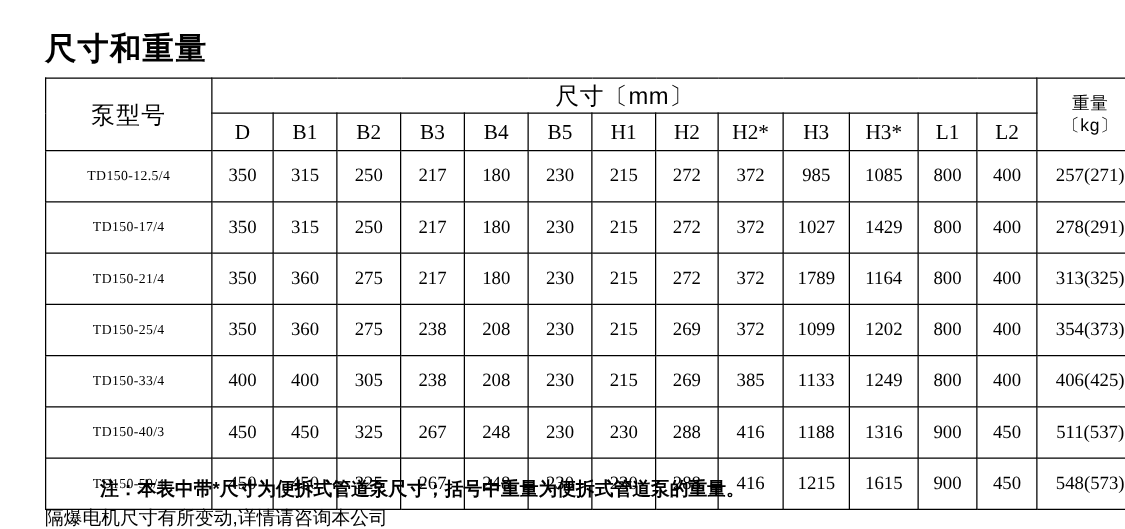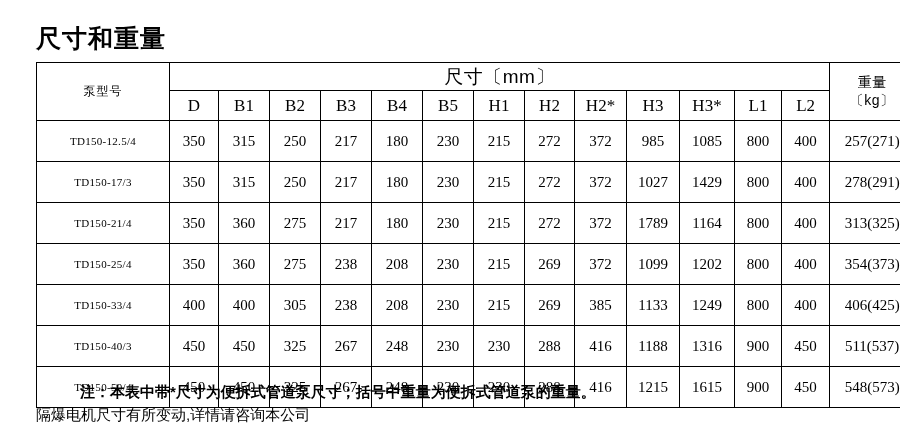--- a/index.html
+++ b/index.html
@@ -42,21 +42,21 @@
   table.dims th, table.dims td {
     border: 1px solid #000;
     text-align: center;
     vertical-align: middle;
     padding: 0;
     font-weight: normal;
     font-family: "Liberation Serif", serif;
   }
   table.dims th.model-head {
     font-family: "Liberation Sans", sans-serif;
-    font-size: 12px;
+    font-size: 19px;
     letter-spacing: 1px;
   }
   table.dims th.group-head {
     font-family: "Liberation Sans", sans-serif;
     font-size: 19px;
     letter-spacing: 0.5px;
     height: 27px;
   }
   table.dims th.weight-head {
     font-family: "Liberation Sans", sans-serif;
@@ -157,21 +157,21 @@
         <td class="val">215</td>
         <td class="val">272</td>
         <td class="val">372</td>
         <td class="val">985</td>
         <td class="val">1085</td>
         <td class="val">800</td>
         <td class="val">400</td>
         <td class="val">257(271)</td>
       </tr>
       <tr>
-        <td class="model-cell">TD150-17/3</td>
+        <td class="model-cell">TD150-17/4</td>
         <td class="val">350</td>
         <td class="val">315</td>
         <td class="val">250</td>
         <td class="val">217</td>
         <td class="val">180</td>
         <td class="val">230</td>
         <td class="val">215</td>
         <td class="val">272</td>
         <td class="val">372</td>
         <td class="val">1027</td>

